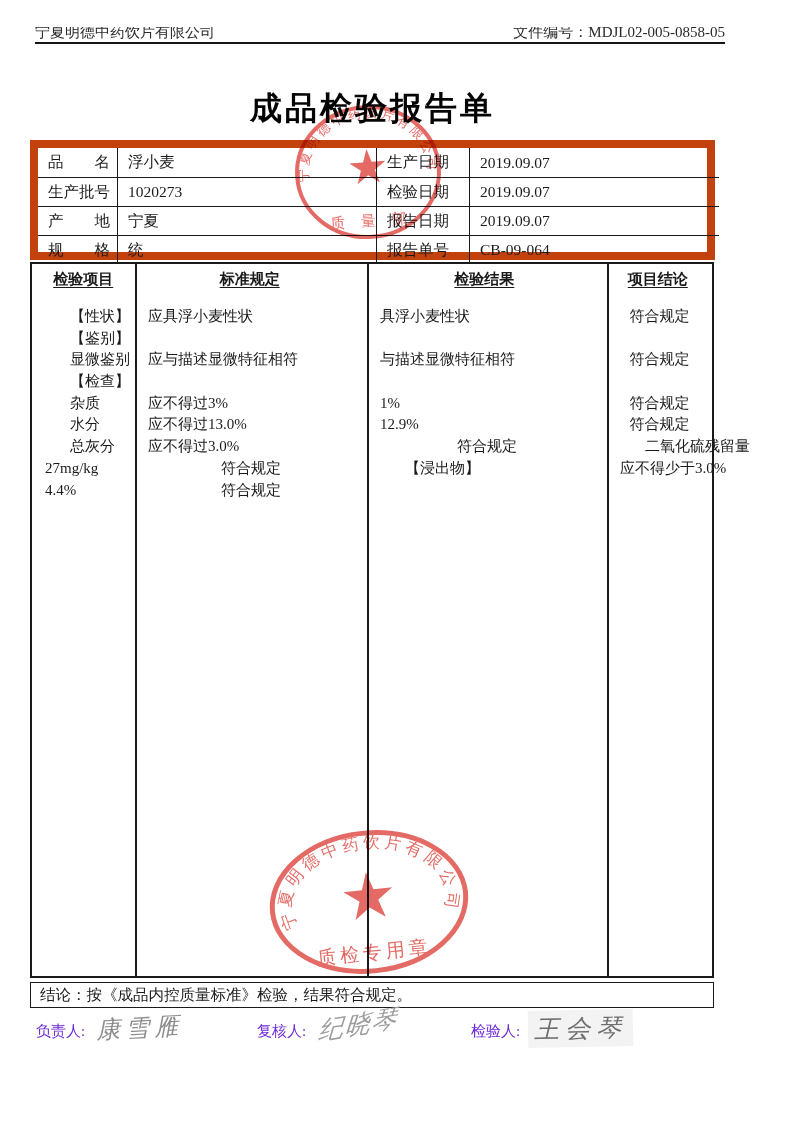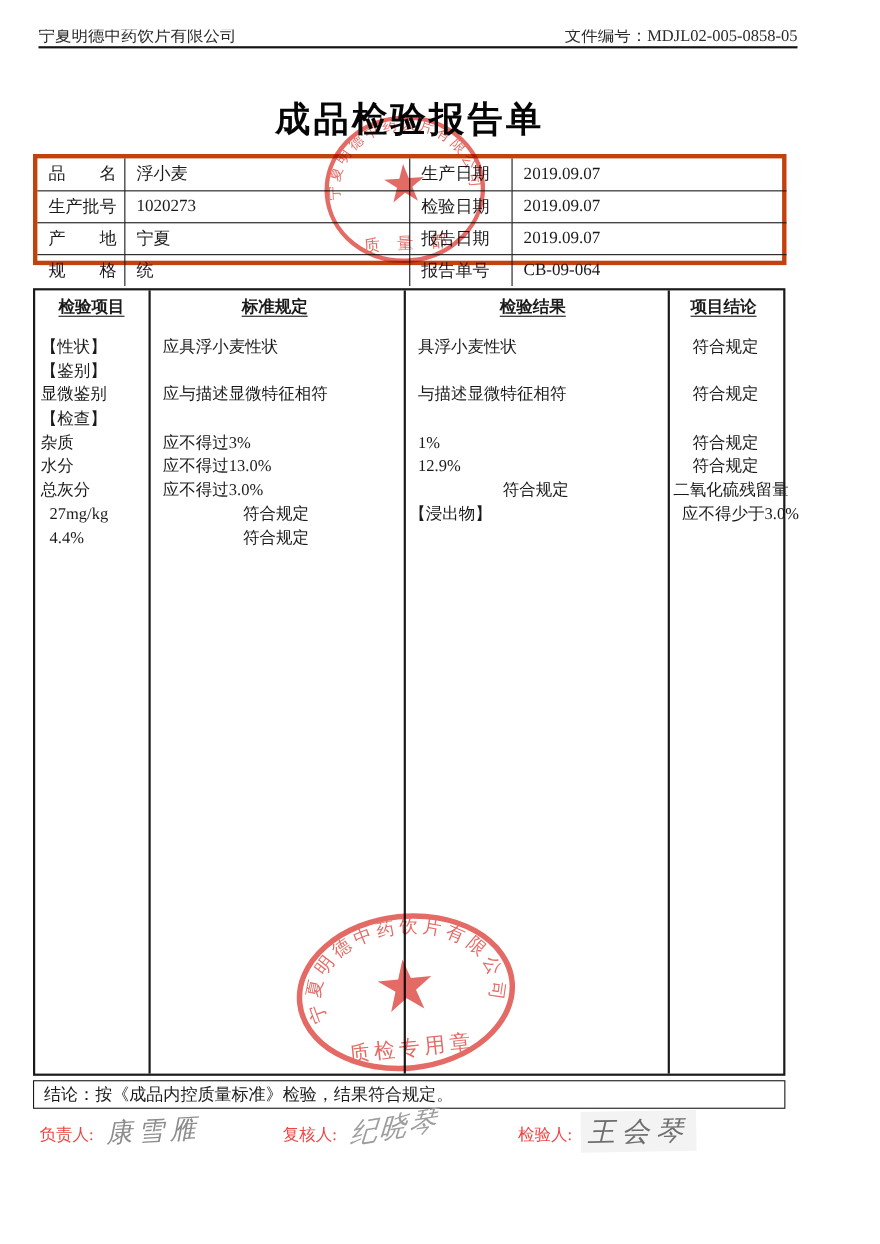--- a/index.html
+++ b/index.html
@@ -15,22 +15,22 @@
     clip-path:inset(42% 0 0 0); 
   }
   .top-rule{position:absolute;left:35px;top:42px;width:690px;height:2px;background:#141414;}
   
   .doc-title{
     position:absolute;left:30px;top:76px;width:685px;text-align:center;
     font-size:32px;font-weight:bold;letter-spacing:3px;color:#050505;margin-top:11px;
   }
   
   .info-table{
-    position:absolute;left:30px;top:140px;width:685px;height:101px;
-    border:4px solid #c2410c;box-sizing:border-box;
+    position:absolute;left:30px;top:140px;width:685px;height:120px;
+    border:8px solid #c2410c;box-sizing:border-box;
     display:grid;grid-template-columns:79px 259px 93px 250px;grid-auto-rows:29px;
     font-size:15.5px;
   }
   .info-table .cell{box-sizing:border-box;display:flex;align-items:center;padding-left:10px;}
   .info-table .cell.bt{border-top:1.5px solid #1a1a1a;}
   .info-table .cell.bl{border-left:1.5px solid #1a1a1a;}
   .jlabel{display:inline-block;width:62px;text-align:justify;text-align-last:justify;}
   
   .result-table{
     position:absolute;left:30px;top:262px;width:684px;height:716px;
@@ -42,32 +42,32 @@
     position:absolute;top:0;left:0;right:0;height:26px;display:flex;
   }
   .rt-head .hcell{display:flex;align-items:center;justify-content:center;padding-top:4px;}
   .rt-head .hcell span{text-decoration:underline;text-underline-offset:3px;font-weight:bold;}
   .hc1{width:103px}.hc2{width:232px}.hc3{width:240px}.hc4{width:109px}
   .rt-body{
     position:absolute;top:42px;left:0;right:0;
     display:grid;grid-template-columns:103px 232px 240px 105px;grid-auto-rows:21.7px;
   }
   .rt-body .c{line-height:21.7px;white-space:nowrap;overflow:visible;}
-  .rt-body .c.item{padding-left:5px;}
+  .rt-body .c.item{padding-left:5px;margin-left:33px;}
   .rt-body .c.std{padding-left:13px;}
   .rt-body .c.res{padding-left:13px;}
   .rt-body .c.con{text-align:center;}
   
   .conclusion-box{
     position:absolute;left:30px;top:982px;width:684px;height:26px;
     border:1.5px solid #1a1a1a;box-sizing:border-box;
     display:flex;align-items:center;padding-left:9px;font-size:15.5px;
   }
   
-  .sig-label{position:absolute;top:1022px;font-size:15px;color:#ef4444;}
+  .sig-label{position:absolute;top:1022px;font-size:15px;color:#6d28d9;}
   .sig-name{position:absolute;color:#8c8c8c;font-style:italic;white-space:nowrap;}
   .sig-1{left:96px;top:1012px;font-size:24px;letter-spacing:5px;transform:rotate(-3deg);}
   .sig-2{left:318px;top:1008px;font-size:25px;letter-spacing:2px;color:#9d9d9d;
          transform:rotate(-9deg) skewX(-14deg);}
   .sig-3{left:528px;top:1010px;font-size:25px;letter-spacing:6px;color:#6e6e6e;
          background:#f3f3f3;padding:2px 6px;transform:rotate(-1deg);}
   
   .stamp{position:absolute;pointer-events:none;mix-blend-mode:multiply;opacity:.85;}
   .stamp-top{left:292px;top:102px;width:152px;height:140px;transform:rotate(-4deg);}
   .stamp-bottom{left:266px;top:826px;width:206px;height:152px;transform:rotate(-6deg);}

